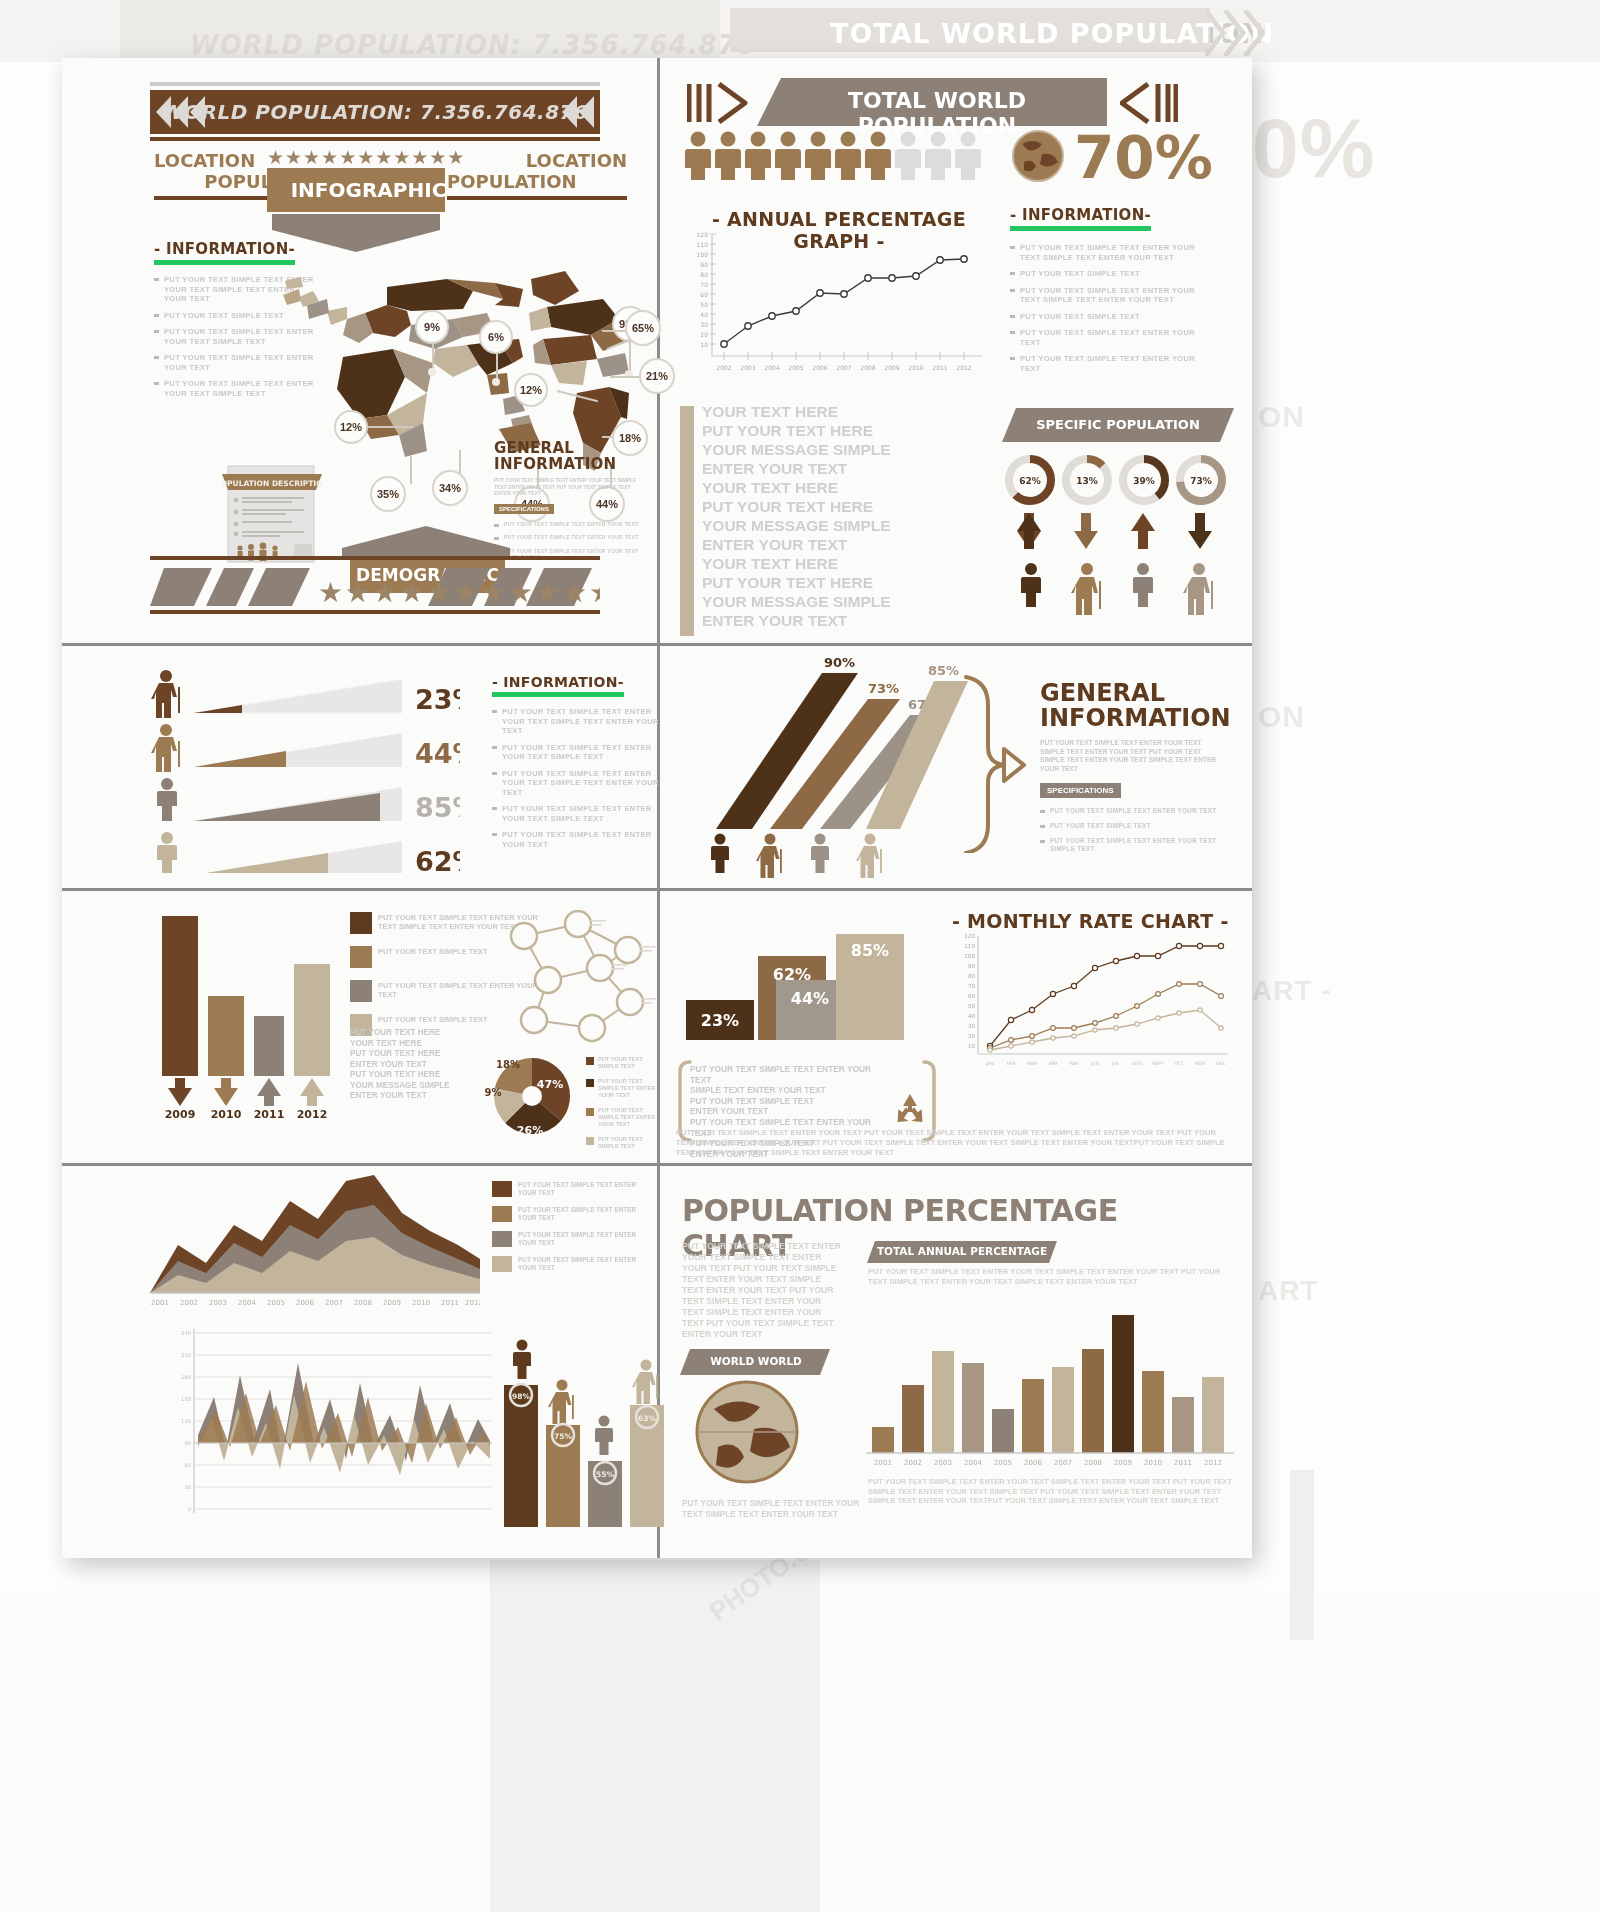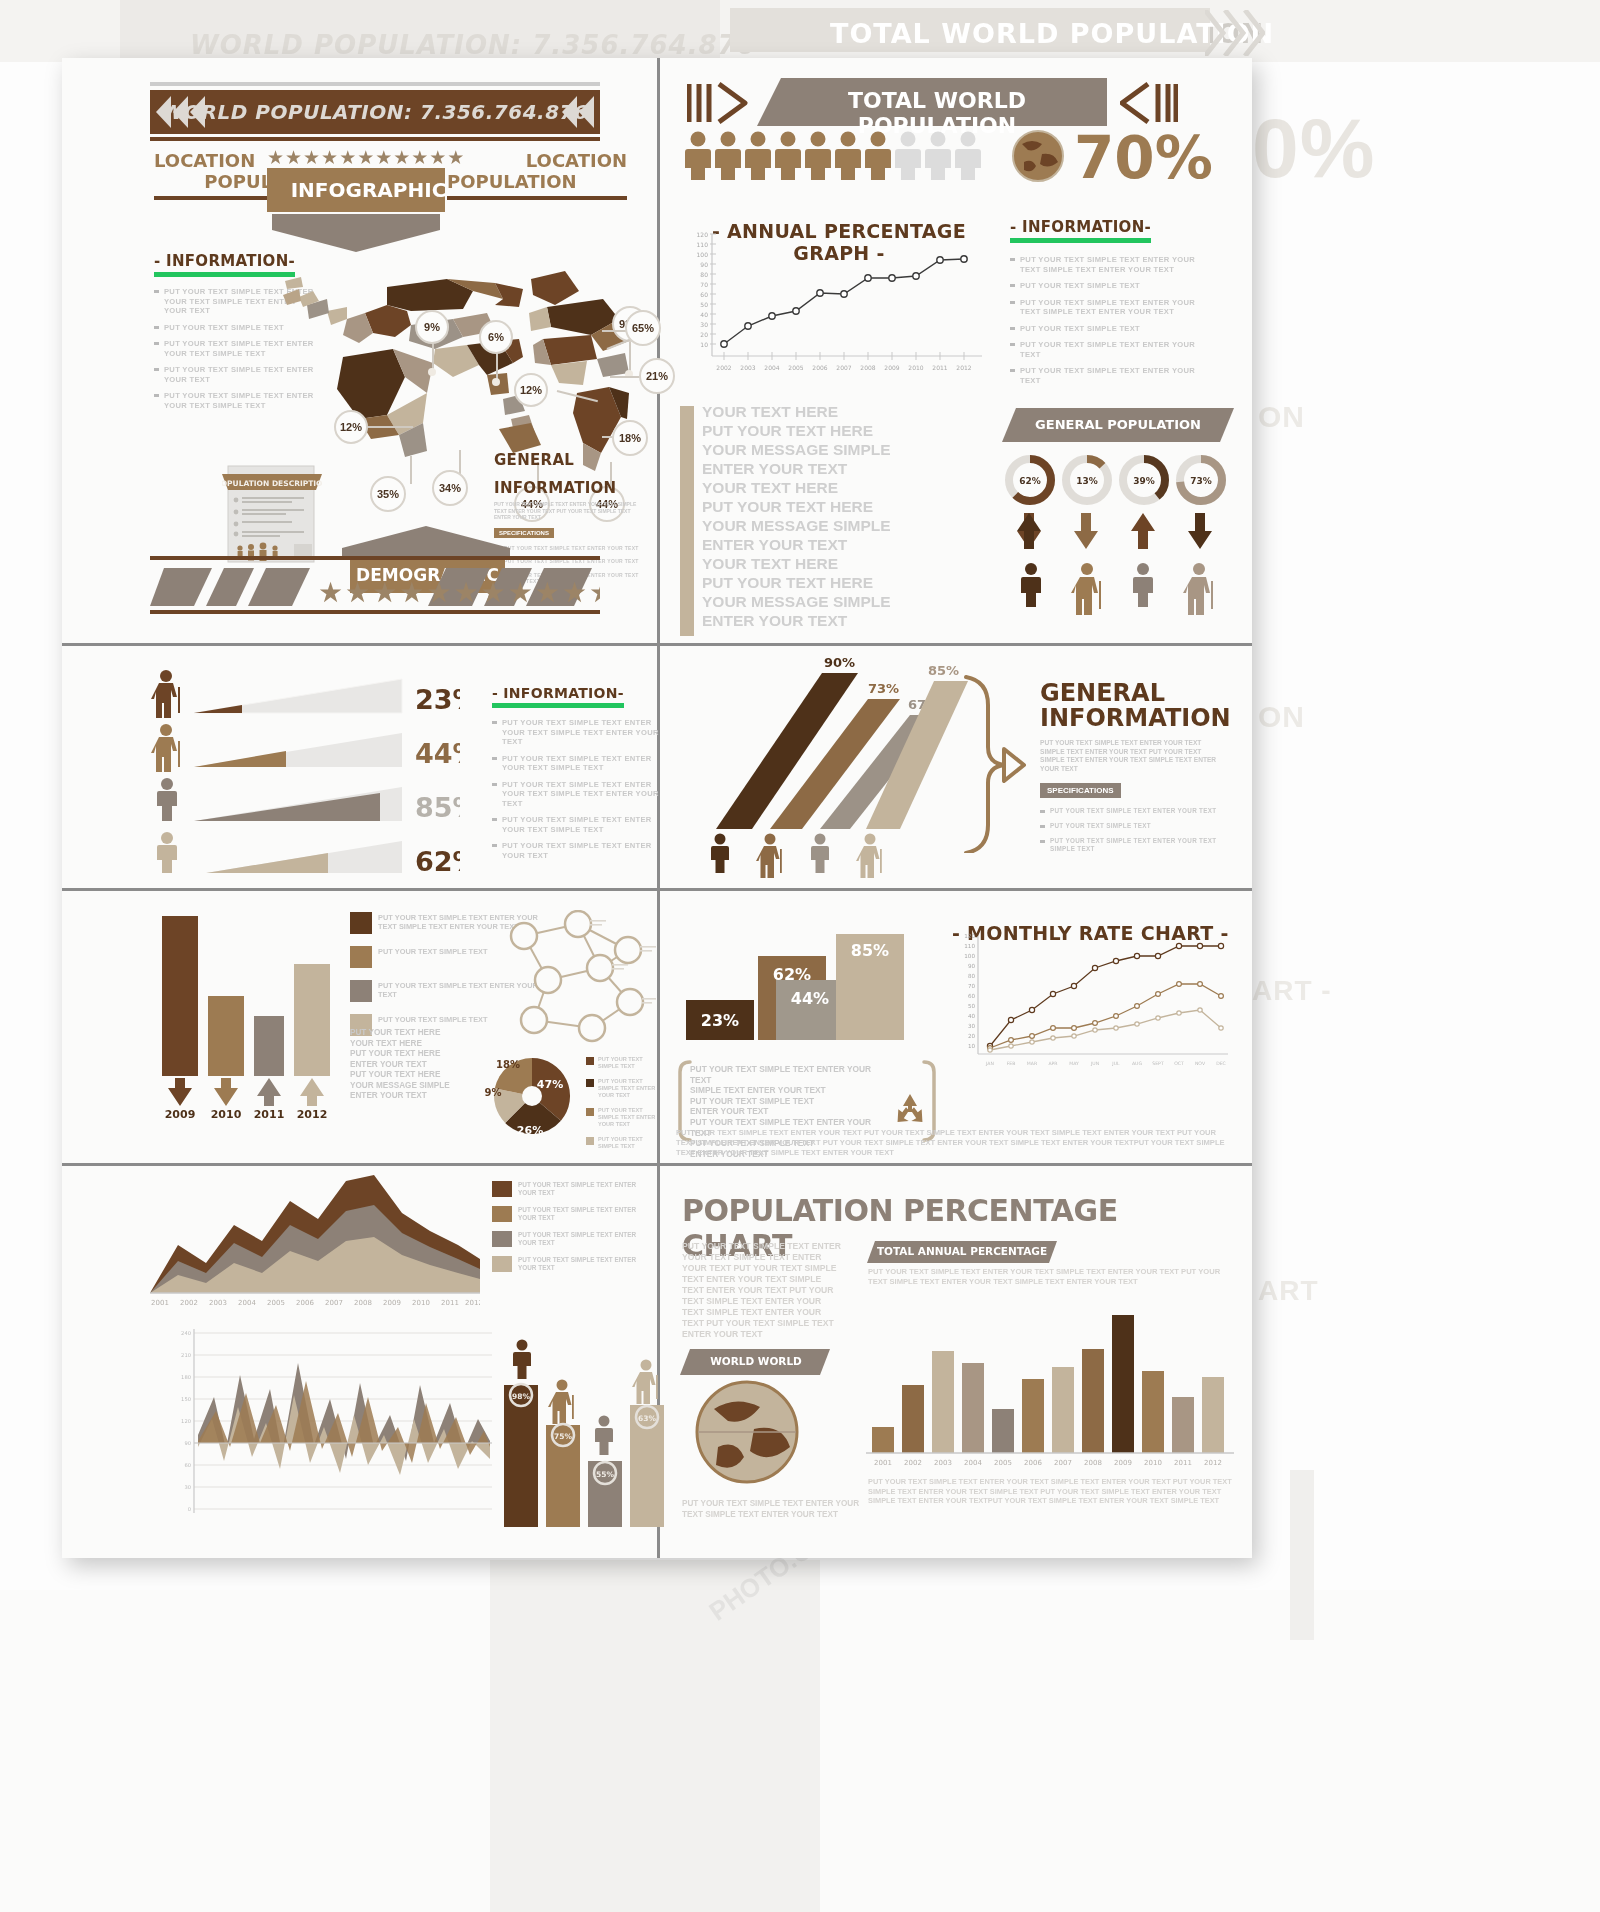--- a/index.html
+++ b/index.html
@@ -44,21 +44,21 @@
   }
   .chev-l, .chev-r { display:flex; gap:2px; }
   .chev {
     width:0;height:0;border-top:16px solid transparent;
     border-bottom:16px solid transparent;
   }
   .chev.lft { border-right:15px solid #ddd9d4; }
 
   .sec-title {
     color:#5e3a1e; font-weight:bold; font-size:19px;
-    font-family:"DejaVu Sans",sans-serif; letter-spacing:.3px;margin-top:12px;
+    font-family:"DejaVu Sans",sans-serif; letter-spacing:.3px;
   }
   .underline2 { border-bottom:5px solid #22c55e; padding-bottom:2px; }
   .bullet-list { list-style:none; }
   .bullet-list li {
     color:#c9c9c9; font-size:7.6px; font-weight:bold; letter-spacing:.3px;
     line-height:9.5px; margin-bottom:7px; padding-left:10px; position:relative;
   }
   .bullet-list li:before {
     content:""; position:absolute; left:0; top:3px;
     width:5px;height:3px; background:#b9b9b9;
@@ -486,21 +486,21 @@
         <div>YOUR TEXT HERE</div>
         <div>PUT YOUR TEXT HERE</div>
         <div>YOUR MESSAGE SIMPLE</div>
         <div>ENTER YOUR TEXT</div>
       </div>
     </div>
 
     <svg style="position:absolute;left:340px;top:350px;" width="232" height="34">
       <polygon points="14,0 232,0 218,34 0,34" fill="#8d8177"></polygon>
     </svg>
-    <div style="position:absolute;left:348px;top:359px;width:216px;text-align:center;color:#fff;font-size:13px;font-weight:bold;font-family:'DejaVu Sans',sans-serif;">GENERAL POPULATION</div>
+    <div style="position:absolute;left:348px;top:359px;width:216px;text-align:center;color:#fff;font-size:13px;font-weight:bold;font-family:'DejaVu Sans',sans-serif;">SPECIFIC POPULATION</div>
 
     <svg style="position:absolute;left:342px;top:395px;" width="230" height="56">
       <g>
         <circle cx="26" cy="27" r="21" fill="none" stroke="#e0ddd8" stroke-width="8"></circle>
         <circle cx="26" cy="27" r="21" fill="none" stroke="#6d4426" stroke-width="8" stroke-dasharray="81.8 132" transform="rotate(-90 26 27)"></circle>
         <text x="26" y="31" font-size="9" font-weight="bold" fill="#4a3422" text-anchor="middle" font-family="DejaVu Sans">62%</text>
         <circle cx="83" cy="27" r="21" fill="none" stroke="#e0ddd8" stroke-width="8"></circle>
         <circle cx="83" cy="27" r="21" fill="none" stroke="#8d6a45" stroke-width="8" stroke-dasharray="17.2 132" transform="rotate(-90 83 27)"></circle>
         <text x="83" y="31" font-size="9" font-weight="bold" fill="#4a3422" text-anchor="middle" font-family="DejaVu Sans">13%</text>
         <circle cx="140" cy="27" r="21" fill="none" stroke="#e0ddd8" stroke-width="8"></circle>

